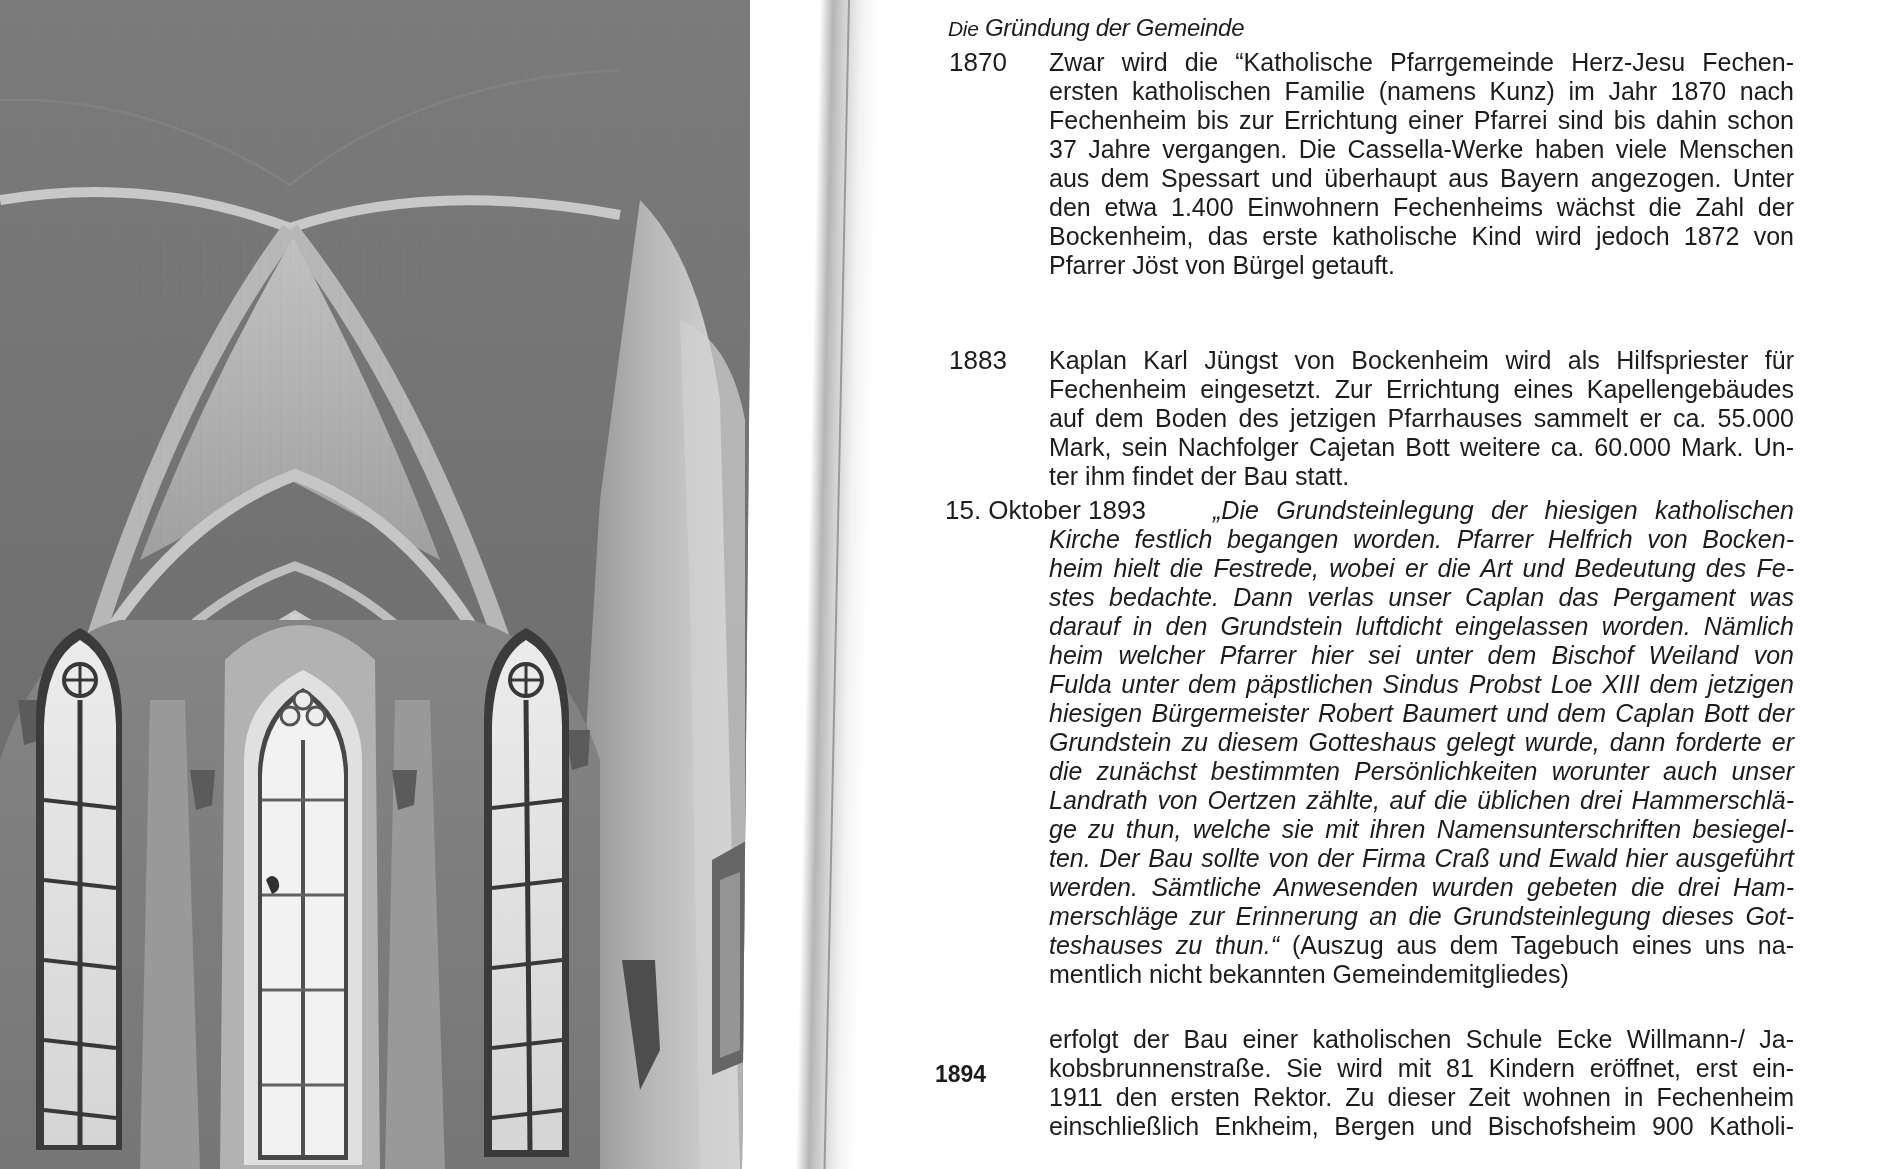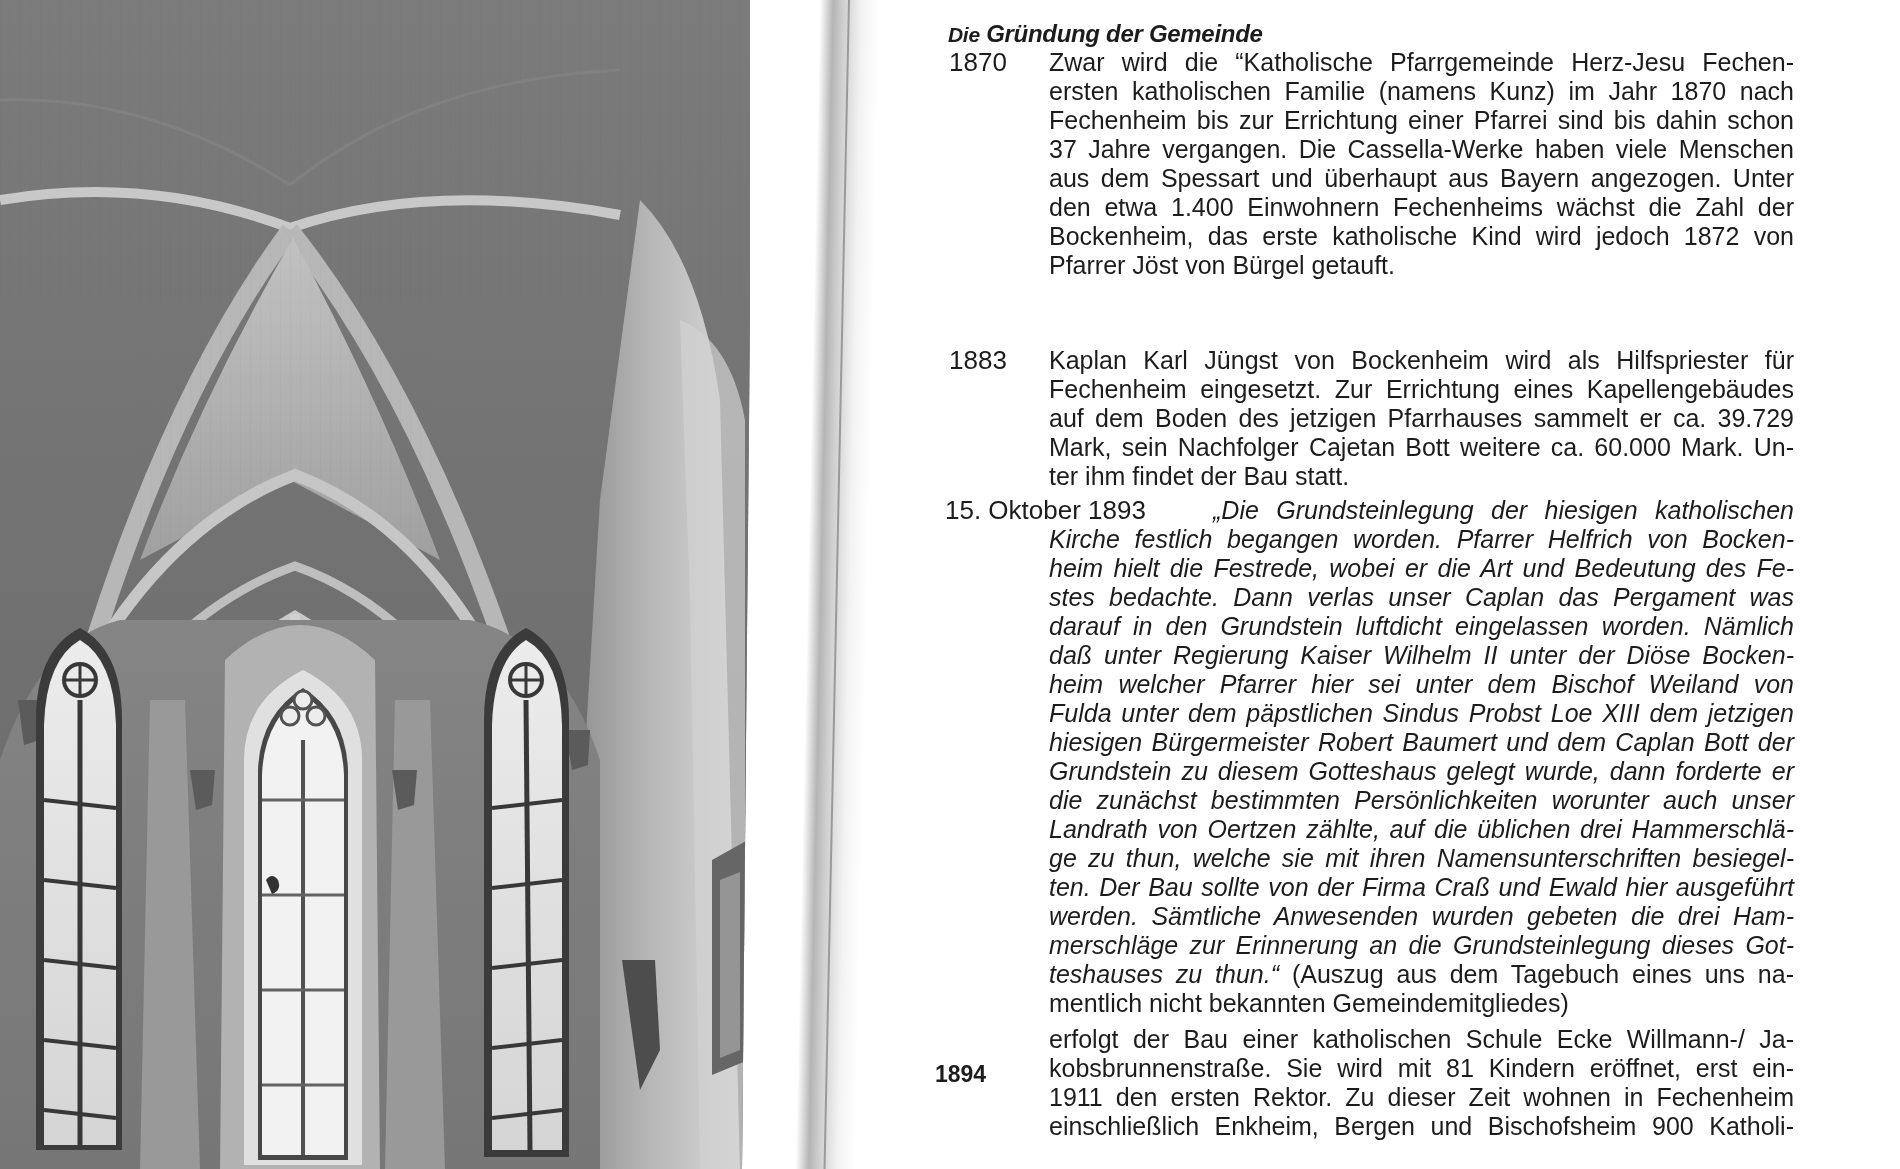--- a/index.html
+++ b/index.html
@@ -26,23 +26,22 @@
   }
   .gutter-line {
     position:absolute; top:0; height:1169px; width:2px; left:848px;
     background:#9a9a9a;
     transform: skewX(-1.2deg);
     transform-origin: top left;
   }
   
   .page-title {
     position:absolute; left:948px; top:14px;
-    font-size:24px; font-weight:bold; font-style:italic;
+    font-size:24px; font-weight:normal; font-style:italic;
     letter-spacing:-0.3px;
-    margin-top:6px;
   }
   .page-title .small { font-size:21px; }
   .entry { position:absolute; left:0; width:1900px; }
   .entry-date {
     position:absolute; font-size:26px; white-space:nowrap;
   }
   .entry-body { position:absolute; left:1049px; width:745px; }
   .line {
     display:block; height:29px; line-height:29px; font-size:25px;
     text-align:justify; text-align-last:justify; white-space:nowrap;
@@ -195,35 +194,34 @@
     <span class="line" style="white-space: nowrap; display: block; word-spacing: 0px;">Bockenheim, das erste katholische Kind wird jedoch 1872 von</span>
     <span class="line last">Pfarrer Jöst von Bürgel getauft.</span>
   </div>
 </div>
 
 <div class="entry" style="top:346px;">
   <span class="entry-date" style="left:949px; top:0; line-height:29px;">1883</span>
   <div class="entry-body">
     <span class="line" style="white-space: nowrap; display: block; word-spacing: 0px;">Kaplan Karl Jüngst von Bockenheim wird als Hilfspriester für</span>
     <span class="line" style="white-space: nowrap; display: block; word-spacing: 0px;">Fechenheim eingesetzt. Zur Errichtung eines Kapellengebäudes</span>
-    <span class="line" style="white-space: nowrap; display: block; word-spacing: 0px;">auf dem Boden des jetzigen Pfarrhauses sammelt er ca. 39.729</span>
+    <span class="line" style="white-space: nowrap; display: block; word-spacing: 0px;">auf dem Boden des jetzigen Pfarrhauses sammelt er ca. 55.000</span>
     <span class="line" style="white-space: nowrap; display: block; word-spacing: 0px;">Mark, sein Nachfolger Cajetan Bott weitere ca. 60.000 Mark. Un-</span>
     <span class="line last">ter ihm findet der Bau statt.</span>
   </div>
 </div>
 
 <div class="entry" style="top:496px;">
   <span class="entry-date" style="left:945px; top:0; line-height:29px;text-align:center;">15. Oktober 1893</span>
   <span class="line it" style="position: absolute; left: 1213px; width: 581px; top: 0px; white-space: nowrap; display: block; word-spacing: 0px;">„Die Grundsteinlegung der hiesigen katholischen</span>
   <div class="entry-body it" style="top:29px;">
     <span class="line" style="white-space: nowrap; display: block; word-spacing: 0px;">Kirche festlich begangen worden. Pfarrer Helfrich von Bocken-</span>
     <span class="line" style="white-space: nowrap; display: block; word-spacing: 0px;">heim hielt die Festrede, wobei er die Art und Bedeutung des Fe-</span>
     <span class="line" style="white-space: nowrap; display: block; word-spacing: 0px;">stes bedachte. Dann verlas unser Caplan das Pergament was</span>
     <span class="line" style="white-space: nowrap; display: block; word-spacing: 0px;">darauf in den Grundstein luftdicht eingelassen worden. Nämlich</span>
-    <span class="line" style="white-space: nowrap; display: block; word-spacing: 0px;">daß unter Regierung Kaiser Wilhelm II unter der Diöse Bocken-</span>
     <span class="line" style="white-space: nowrap; display: block; word-spacing: 0px;">heim welcher Pfarrer hier sei unter dem Bischof Weiland von</span>
     <span class="line" style="white-space: nowrap; display: block; word-spacing: 0px;">Fulda unter dem päpstlichen Sindus Probst Loe XIII dem jetzigen</span>
     <span class="line" style="white-space: nowrap; display: block; word-spacing: 0px;">hiesigen Bürgermeister Robert Baumert und dem Caplan Bott der</span>
     <span class="line" style="white-space: nowrap; display: block; word-spacing: 0px;">Grundstein zu diesem Gotteshaus gelegt wurde, dann forderte er</span>
     <span class="line" style="white-space: nowrap; display: block; word-spacing: 0px;">die zunächst bestimmten Persönlichkeiten worunter auch unser</span>
     <span class="line" style="white-space: nowrap; display: block; word-spacing: 0px;">Landrath von Oertzen zählte, auf die üblichen drei Hammerschlä-</span>
     <span class="line" style="white-space: nowrap; display: block; word-spacing: 0px;">ge zu thun, welche sie mit ihren Namensunterschriften besiegel-</span>
     <span class="line" style="white-space: nowrap; display: block; word-spacing: 0px;">ten. Der Bau sollte von der Firma Craß und Ewald hier ausgeführt</span>
     <span class="line" style="white-space: nowrap; display: block; word-spacing: 0px;">werden. Sämtliche Anwesenden wurden gebeten die drei Ham-</span>
     <span class="line" style="white-space: nowrap; display: block; word-spacing: 0px;">merschläge zur Erinnerung an die Grundsteinlegung dieses Got-</span>

